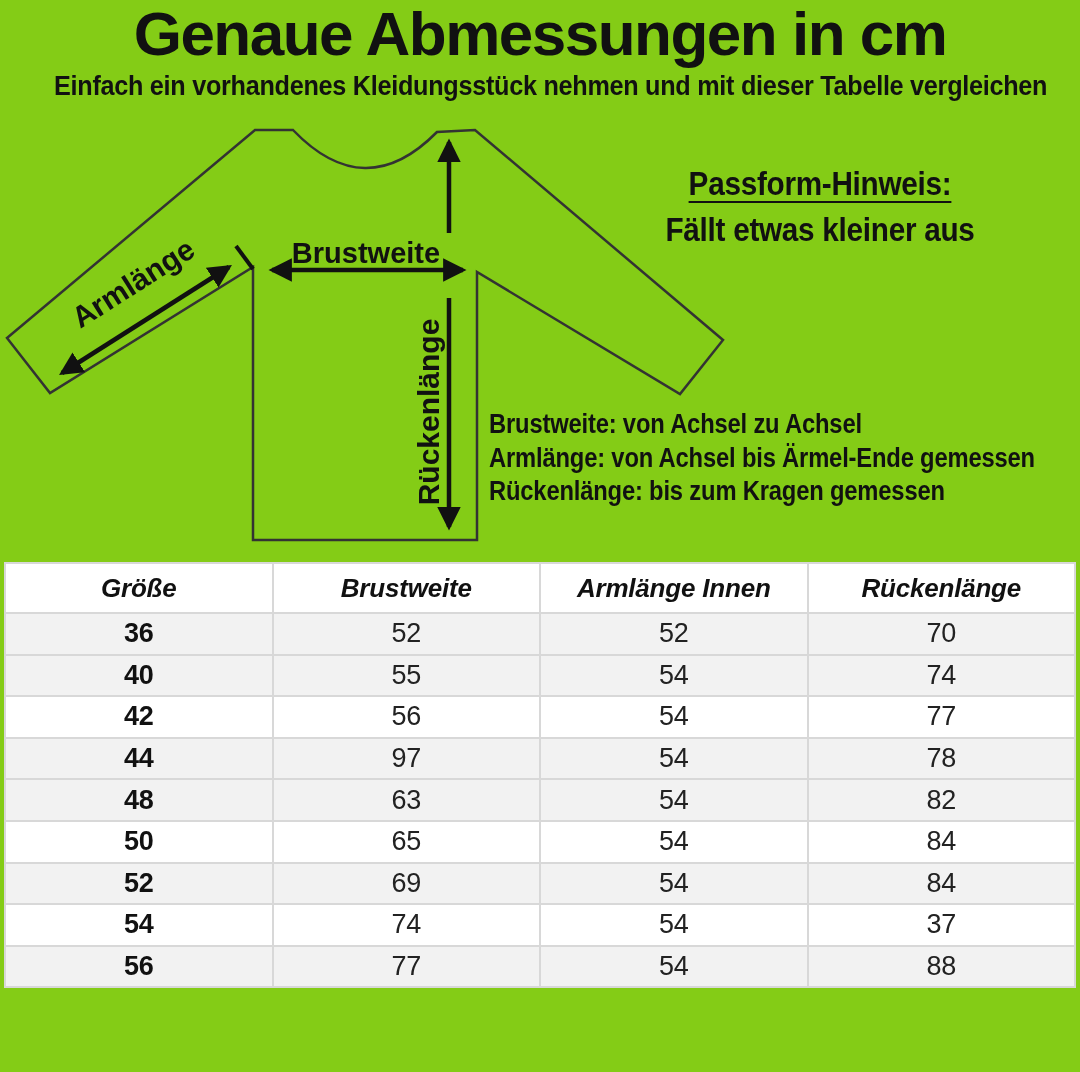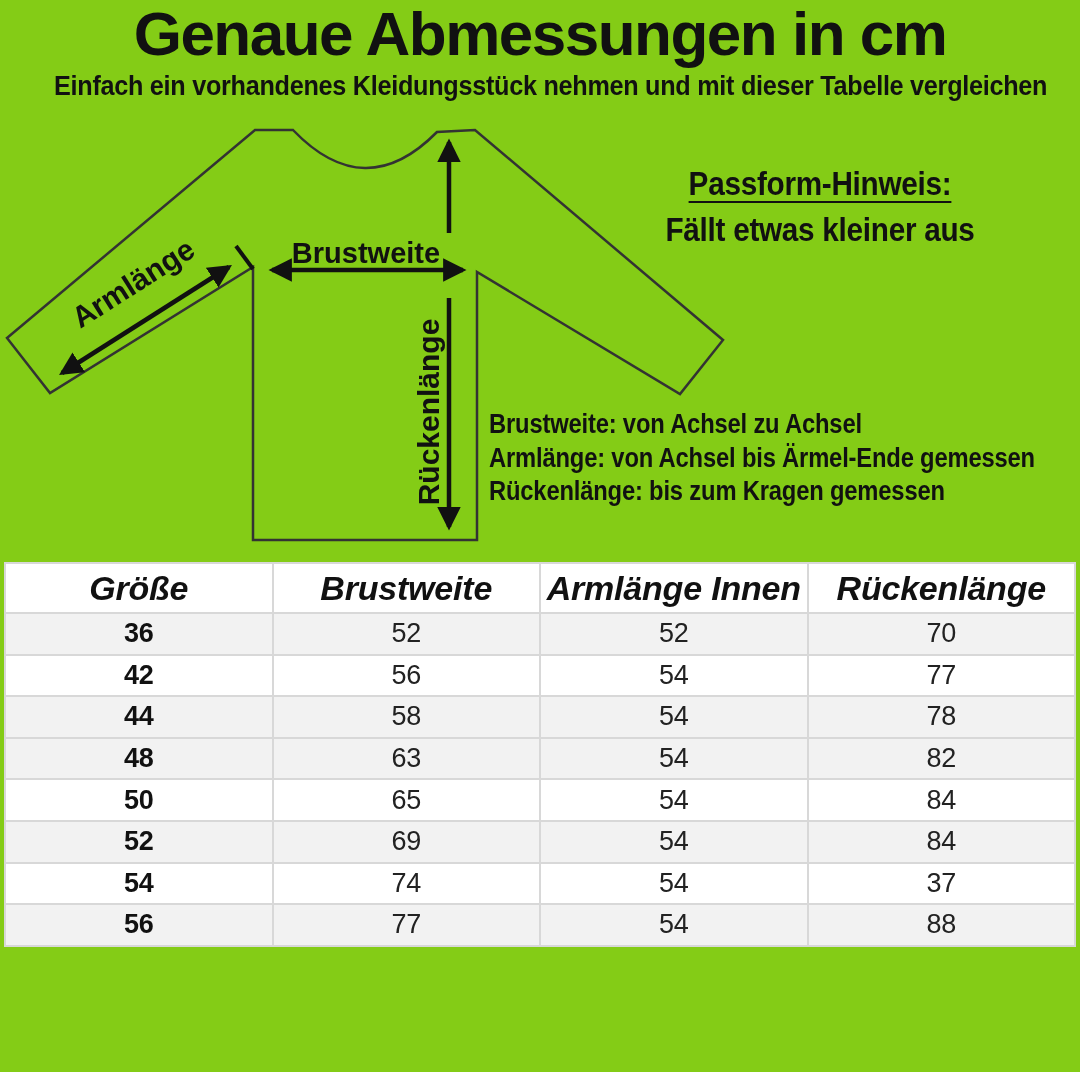--- a/index.html
+++ b/index.html
@@ -36,21 +36,21 @@
     transform:scaleX(0.88);transform-origin:0 0;white-space:nowrap;
   }
   
   table.size-table{
     position:absolute;top:562px;left:4px;width:1072px;
     border-collapse:collapse;table-layout:fixed;
     font-size:27px;text-align:center;
   }
   .size-table th{
     border:2px solid #d8d8d8;background:#fff;height:46px;
-    font-weight:700;font-style:italic;font-size:34px;color:#111;
+    font-weight:700;font-style:italic;font-size:26px;color:#111;
     letter-spacing:-0.2px;
   }
   .size-table td{
     border:2px solid #d8d8d8;height:37.6px;background:#fff;color:#222;
     font-weight:400;letter-spacing:-0.2px;margin-top:44px;
   }
   .size-table td.size-col{font-weight:700;color:#111;}
   .size-table tr.stripe td{background:#f2f2f2;}
 </style>
 </head>
@@ -107,29 +107,35 @@
         <th>Rückenlänge</th>
       </tr>
     </thead>
     <tbody>
       <tr class="stripe">
         <td class="size-col">36</td>
         <td>52</td>
         <td>52</td>
         <td>70</td>
       </tr>
+      <tr class="stripe">
+        <td class="size-col">40</td>
+        <td>55</td>
+        <td>54</td>
+        <td>74</td>
+      </tr>
       <tr>
         <td class="size-col">42</td>
         <td>56</td>
         <td>54</td>
         <td>77</td>
       </tr>
       <tr class="stripe">
         <td class="size-col">44</td>
-        <td>58</td>
+        <td>97</td>
         <td>54</td>
         <td>78</td>
       </tr>
       <tr class="stripe">
         <td class="size-col">48</td>
         <td>63</td>
         <td>54</td>
         <td>82</td>
       </tr>
       <tr>

